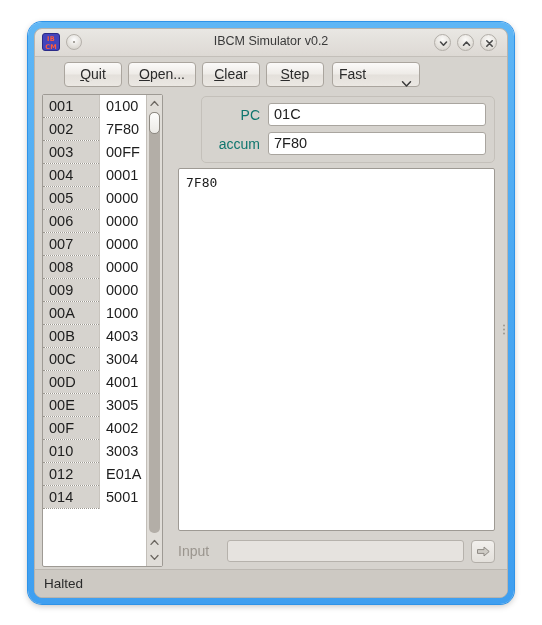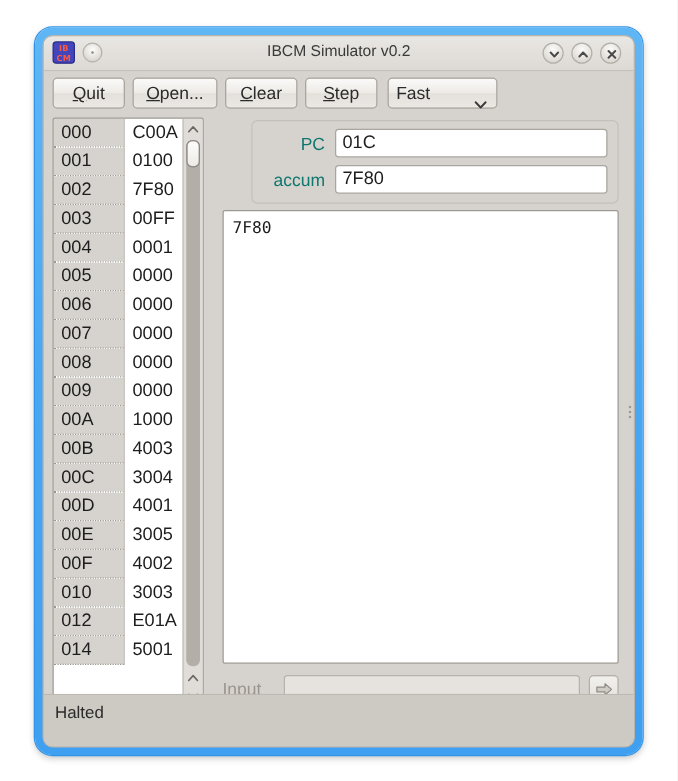--- a/index.html
+++ b/index.html
@@ -111,20 +111,21 @@
 
   
   #toolbar {
     position: relative;
     height: 34px;
     padding: 5px 1px 0 7px;
     box-sizing: border-box;
     display: flex;
     align-items: flex-start;
     gap: 6px;
+    margin-left: 22px;
   }
   .tbtn {
     height: 25px;
     min-width: 58px;
     padding: 0 10px;
     background: linear-gradient(180deg,#fbfaf9 0%,#eeebe7 48%,#e4e0db 52%,#ebe8e3 100%);
     border: 1px solid #aaa59e;
     border-radius: 4px;
     font-size: 14px;
     color: #2b2b2b;
@@ -374,21 +375,21 @@
     width: 2px; height: 2px;
     background: #9c9891;
     margin-bottom: 2px;
     border-radius: 50%;
   }
 
   
   #status-bar {
     position: absolute;
     left: 0; right: 0; bottom: 0;
-    height: 42px;
+    height: 28px;
     background: #cdc9c3;
     border-top: 1px solid #bcb8b2;
     border-radius: 0 0 7px 7px;
     box-sizing: border-box;
   }
   #status-text {
     position: absolute;
     left: 9px;
     top: 6px;
     font-size: 13.5px;
@@ -441,24 +442,20 @@
       </div>
     </div>
 
     <div id="body-area">
 
       <div id="memory-pane">
         <div id="mem-scroll">
           <table id="mem-table">
             <tbody id="mem-body">
                 <tr>
-                  <td class="addr-cell">000</td>
-                  <td class="val-cell">C00A</td>
-                </tr>
-                <tr>
                   <td class="addr-cell">001</td>
                   <td class="val-cell">0100</td>
                 </tr>
                 <tr>
                   <td class="addr-cell">002</td>
                   <td class="val-cell">7F80</td>
                 </tr>
                 <tr>
                   <td class="addr-cell">003</td>
                   <td class="val-cell">00FF</td>

